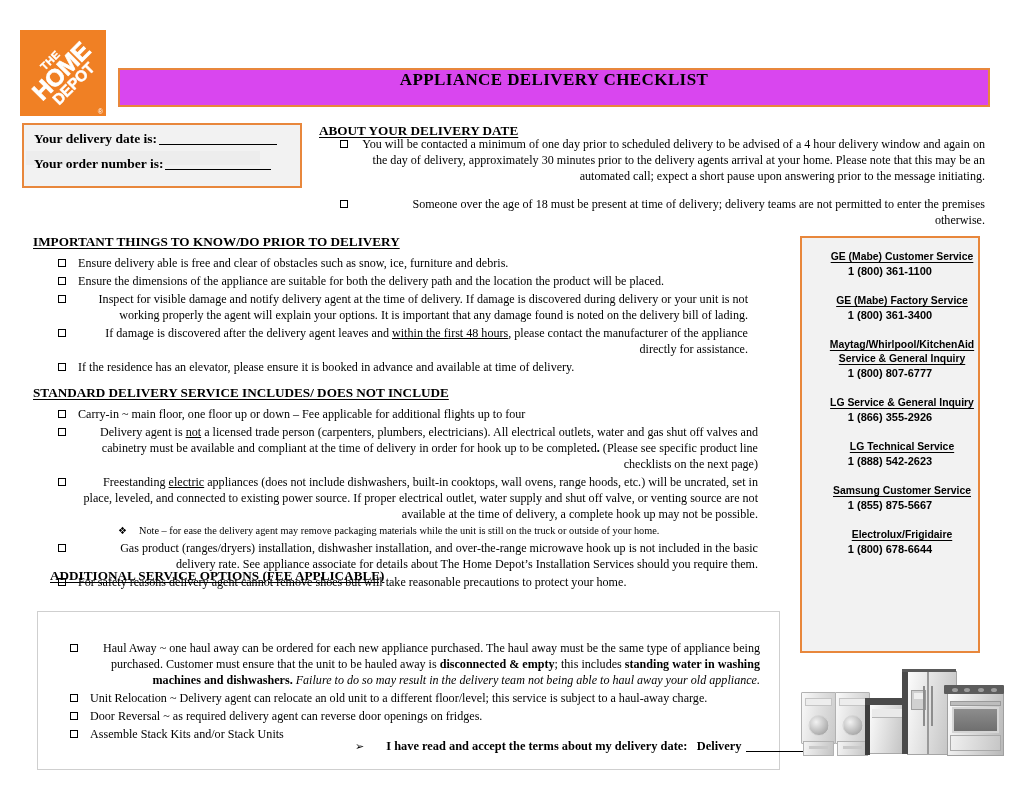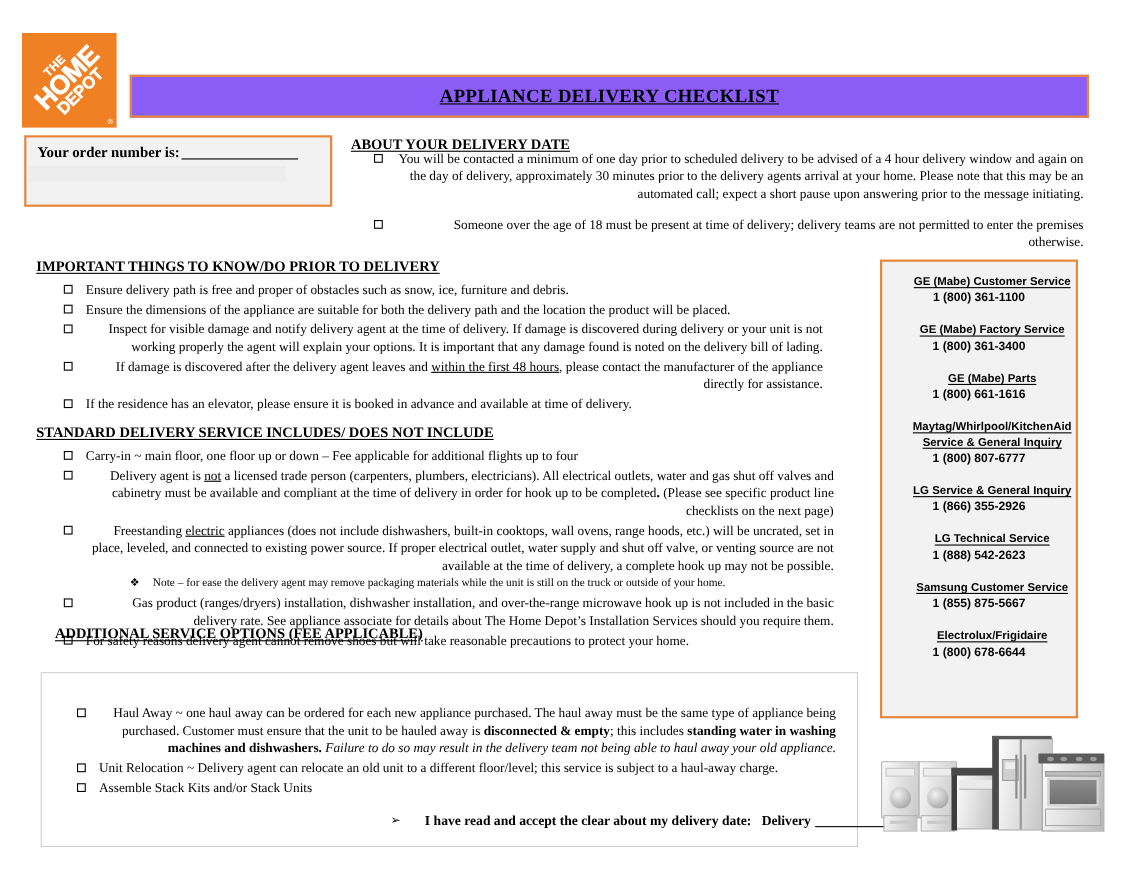--- a/index.html
+++ b/index.html
@@ -51,27 +51,25 @@
   .logo-reg {
     position: absolute; right: 3px; bottom: 1px;
     color: #fff; font-size: 7px; font-family: "Liberation Sans", sans-serif;
   }
 
   
   .title-banner {
     position: absolute;
     left: 118px; top: 68px;
     width: 872px; height: 39px;
-    background: #8b5cf6;
+    background: #d946ef;
     border: 2px solid #E8873C;
     box-sizing: border-box;
     display: flex;
-    align-items: center;
     justify-content: center;
-    text-decoration: underline;
   }
   .title-banner .title-text {
     font-family: "Liberation Serif", serif;
     font-weight: bold;
     font-size: 17px;
     letter-spacing: 0.4px;
   }
 
   
   .delivery-box {
@@ -346,41 +344,44 @@
   <div class="logo-reg">®</div>
 </div>
 
 <div class="title-banner">
   <div class="title-text">APPLIANCE DELIVERY CHECKLIST</div>
 </div>
 
 <div class="delivery-box">
   <div class="band"></div>
   <div class="delivery-line">
+    <span>Your delivery date is:</span><span class="blank-ul"></span>
+  </div>
+  <div class="delivery-line">
     <span>Your order number is:</span><span class="blank-ul short"></span>
   </div>
 </div>
 
 <div class="sec-head" style="left:319px; top:123px;">ABOUT YOUR DELIVERY DATE</div>
 <div class="block" style="left:340px; top:136px; width:645px;">
   <div class="ck-item" style="margin-bottom:12px;">
     <span class="ck-box"></span>
     <span class="ck-text">You will be contacted a minimum of one day prior to scheduled delivery to be advised of a 4 hour delivery window and again on the day of delivery, approximately 30 minutes prior to the delivery agents arrival at your home. Please note that this may be an automated call; expect a short pause upon answering prior to the message initiating.</span>
   </div>
   <div class="ck-item">
     <span class="ck-box"></span>
     <span class="ck-text">Someone over the age of 18 must be present at time of delivery; delivery teams are not permitted to enter the premises otherwise.</span>
   </div>
 </div>
 
 <div class="sec-head" style="left:33px; top:234px;">IMPORTANT THINGS TO KNOW/DO PRIOR TO DELIVERY</div>
 <div class="block" style="left:58px; top:255px; width:690px;">
   <div class="ck-item">
     <span class="ck-box"></span>
-    <span class="ck-text">Ensure delivery path is free and proper of obstacles such as snow, ice, furniture and debris.</span>
+    <span class="ck-text">Ensure delivery able is free and clear of obstacles such as snow, ice, furniture and debris.</span>
   </div>
   <div class="ck-item">
     <span class="ck-box"></span>
     <span class="ck-text">Ensure the dimensions of the appliance are suitable for both the delivery path and the location the product will be placed.</span>
   </div>
   <div class="ck-item">
     <span class="ck-box"></span>
     <span class="ck-text">Inspect for visible damage and notify delivery agent at the time of delivery.  If damage is discovered during delivery or your unit is not working properly the agent will explain your options. It is important that any damage found is noted on the delivery bill of lading.</span>
   </div>
   <div class="ck-item">
@@ -427,36 +428,36 @@
   <div class="ck-item">
     <span class="ck-box"></span>
     <span class="ck-text">Haul Away ~ one haul away can be ordered for each new appliance purchased.  The haul away must be the same type of appliance being purchased.  Customer must ensure that the unit to be hauled away is <b>disconnected &amp; empty</b>; this includes <b>standing water in washing machines and dishwashers.</b>  <i>Failure to do so may result in the delivery team not being able to haul away your old appliance.</i></span>
   </div>
   <div class="ck-item">
     <span class="ck-box"></span>
     <span class="ck-text">Unit Relocation ~ Delivery agent can relocate an old unit to a different floor/level; this service is subject to a haul-away charge.</span>
   </div>
   <div class="ck-item">
     <span class="ck-box"></span>
+    <span class="ck-text">Door Reversal ~ as required delivery agent can reverse door openings on fridges.</span>
+  </div>
+  <div class="ck-item">
+    <span class="ck-box"></span>
     <span class="ck-text">Assemble Stack Kits and/or Stack Units</span>
   </div>
 </div>
 
 <div class="contacts" id="contacts-panel">
     <div class="contact-entry">
       <div class="contact-name">GE (Mabe) Customer Service</div>
       <div class="contact-phone">1 (800) 361-1100</div>
     </div>
     <div class="contact-entry">
       <div class="contact-name">GE (Mabe) Factory Service</div>
       <div class="contact-phone">1 (800) 361-3400</div>
-    </div>
-    <div class="contact-entry">
-      <div class="contact-name">GE (Mabe) Parts</div>
-      <div class="contact-phone">1 (800) 661-1616</div>
     </div>
     <div class="contact-entry">
       <div class="contact-name">Maytag/Whirlpool/KitchenAid</div>
       <div class="contact-name">Service &amp; General Inquiry</div>
       <div class="contact-phone">1 (800) 807-6777</div>
     </div>
     <div class="contact-entry">
       <div class="contact-name">LG Service &amp; General Inquiry</div>
       <div class="contact-phone">1 (866) 355-2926</div>
     </div>
@@ -470,21 +471,21 @@
     </div>
     <div class="contact-entry">
       <div class="contact-name">Electrolux/Frigidaire</div>
       <div class="contact-phone">1 (800) 678-6644</div>
     </div>
   </div>
 
 <div class="accept-row">
   <span class="accept-arrow">➢</span>
   <span class="accept-text">
-    <span>I have read and accept the clear about my delivery date:</span>
+    <span>I have read and accept the terms about my delivery date:</span>
     &nbsp;&nbsp;<span>Delivery</span><span class="initials-ul"></span>
   </span>
 </div>
 
 <div class="appliances">
   <div class="appl washer">
     <div class="ctrlbar"></div>
     <div class="porthole"></div>
     <div class="pedestal"></div>
   </div>

